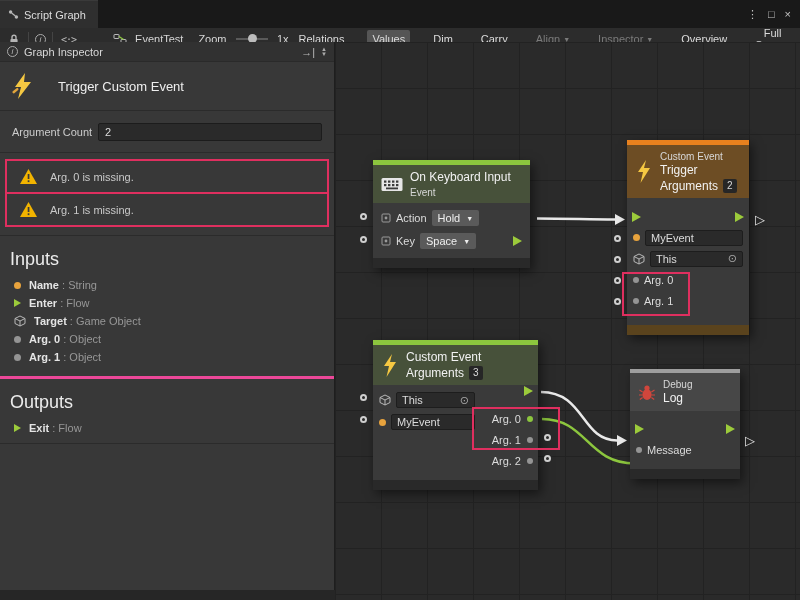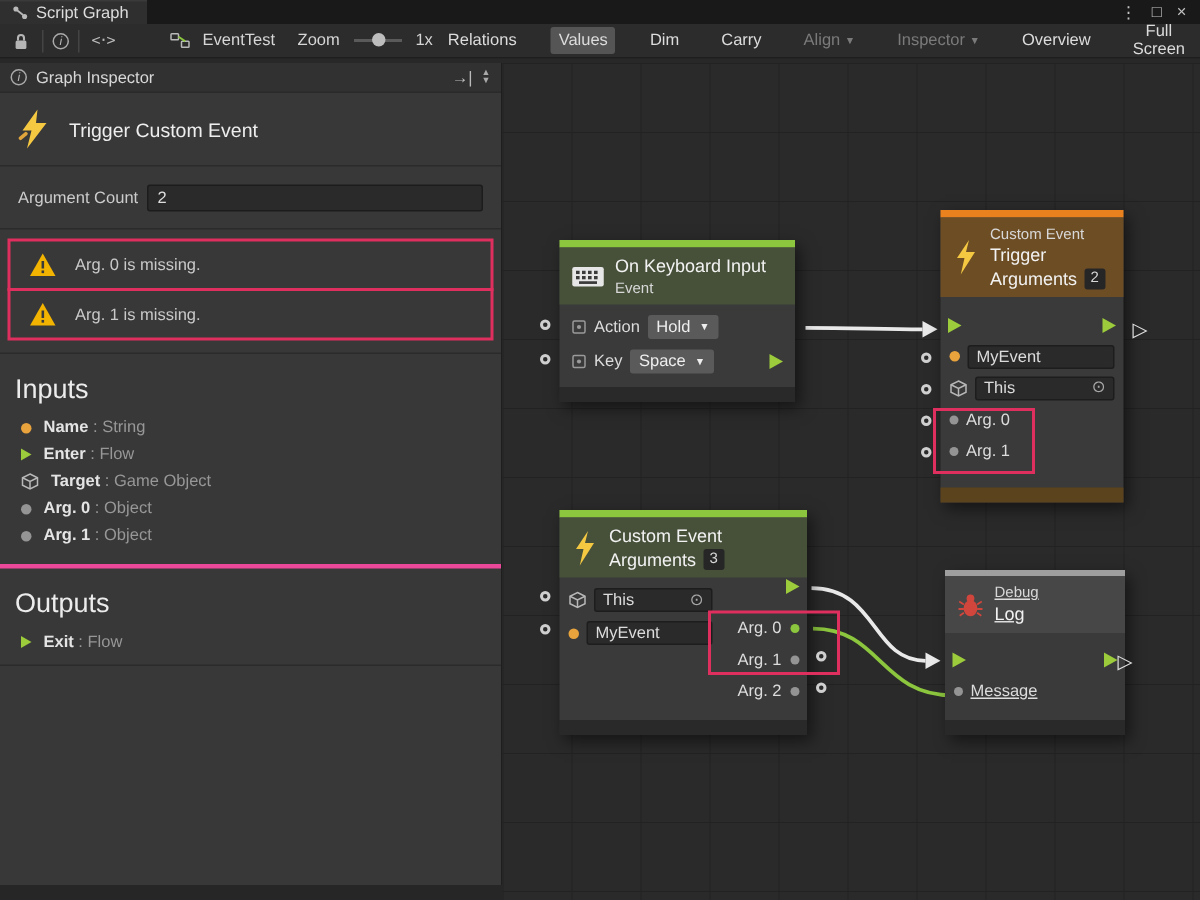--- a/index.html
+++ b/index.html
@@ -1,20 +1,20 @@
 <!DOCTYPE html>
 <html><head>
 <meta charset="utf-8">
 <style>
   * { margin:0; padding:0; box-sizing:border-box; }
   html,body { width:800px; height:600px; overflow:hidden; }
   body { background:#282828; font-family:"Liberation Sans","DejaVu Sans",sans-serif; font-size:11px; color:#ddd; position:relative; }
 
   
-  .titlebar { height:16px; background:#191919; display:flex; align-items:stretch; }
+  .titlebar { height:28px; background:#191919; display:flex; align-items:stretch; }
   .tab { background:#2f2f2f; display:flex; align-items:center; gap:5px; padding:0 12px 0 8px; color:#ddd; border-top:1px solid #3a3a3a; }
   .win-controls { margin-left:auto; display:flex; align-items:center; gap:10px; padding-right:9px; color:#c4c4c4; font-size:11px; }
   .win-controls span { cursor:default; }
 
   
   .toolbar { height:23px; background:#2c2c2c; border-bottom:1px solid #1e1e1e; display:flex; align-items:center; padding:0 5px; gap:5px; }
   .ticon { display:inline-flex; align-items:center; justify-content:center; padding:0 3px; color:#bbb; }
   .boxed { border-left:1px solid #444; border-right:1px solid #444; padding:2px 6px; }
   .circle-i { display:inline-block; width:11px; height:11px; line-height:10px; text-align:center; border:1px solid #aaa; border-radius:50%; font-size:8px; font-style:italic; color:#bbb; }
   .code-glyph { font-family:"DejaVu Sans Mono",monospace; font-size:10px; color:#bbb; letter-spacing:-1px; }
@@ -29,21 +29,21 @@
   .dd { font-size:7px; line-height:1; }
 
   
   .content { position:absolute; left:0; top:42px; width:800px; height:558px; }
 
   
   .inspector { position:absolute; left:0; top:0; width:335px; height:548px; background:#383838; border-right:1px solid #1e1e1e; }
   .insp-header { height:20px; background:#313131; border-bottom:1px solid #2a2a2a; display:flex; align-items:center; gap:6px; padding:0 7px; color:#d8d8d8; }
   .insp-right { margin-left:auto; display:flex; align-items:center; gap:6px; color:#bbb; }
   .spinner { display:flex; flex-direction:column; line-height:5px; font-size:6px; color:#aaa; }
-  .unit-head { display:flex; align-items:center; gap:10px; padding:10px 10px; border-bottom:1px solid #2b2b2b; }
+  .unit-head { display:flex; align-items:center; gap:22px; padding:10px 10px; border-bottom:1px solid #2b2b2b; }
   .unit-title { font-size:13px; color:#eee; }
   .argrow { display:flex; align-items:center; padding:12px 12px 11px 12px; border-bottom:1px solid #2b2b2b; }
   .argrow label { width:86px; color:#ccc; }
   .arginput { flex:1; background:#2a2a2a; border:1px solid #1c1c1c; border-radius:2px; height:18px; color:#ddd; padding:0 6px; font-family:inherit; font-size:11px; }
   .warnwrap { padding:6px 5px 8px 5px; border-bottom:1px solid #2b2b2b; }
   .warnbox { border:2px solid #df2f5f; display:flex; align-items:center; gap:12px; padding:7px 12px; }
   .warnbox + .warnbox { margin-top:-2px; }
   .warntext { color:#c9c9c9; }
   .sec-head { padding:13px 10px 6px 10px; font-size:18px; color:#ececec; }
   .prow { display:flex; align-items:center; gap:8px; padding:3px 14px; }
@@ -110,21 +110,21 @@
   .node-args { left:38px; top:298px; width:165px; height:150px; }
   .lcol { position:absolute; left:6px; top:49px; width:96px; }
   .lrow { display:flex; align-items:center; gap:5px; height:22px; }
   .rcol { position:absolute; right:5px; top:44px; display:flex; flex-direction:column; align-items:flex-end; }
   .rarrow-row { height:14px; display:flex; align-items:center; margin-bottom:10px; }
   .rrow { display:flex; align-items:center; gap:6px; height:21px; }
   .ap1 { left:-13px; top:54px; } .ap2 { left:-13px; top:76px; }
   .ap3 { right:-13px; top:94px; } .ap4 { right:-13px; top:115px; }
 
   
-  .node-debug { left:295px; top:338px; width:120px; height:110px;text-decoration:underline; }
+  .node-debug { left:295px; top:327px; width:110px; height:110px; }
   .dbody { padding-top:8px; }
   .dbody .vrow { margin-bottom:2px; }
 
   .anno { position:absolute; border:2px solid #df2f5f; z-index:6; }
   .anno-trigger { left:287px; top:230px; width:68px; height:44px; }
   .anno-args { left:137px; top:365px; width:88px; height:43px; }
 
   .carry { position:absolute; z-index:3; color:#e2e2e2; font-size:13px; line-height:1; }
   .carry-trigger { left:420px; top:171px; }
   .carry-debug { left:410px; top:392px; }

